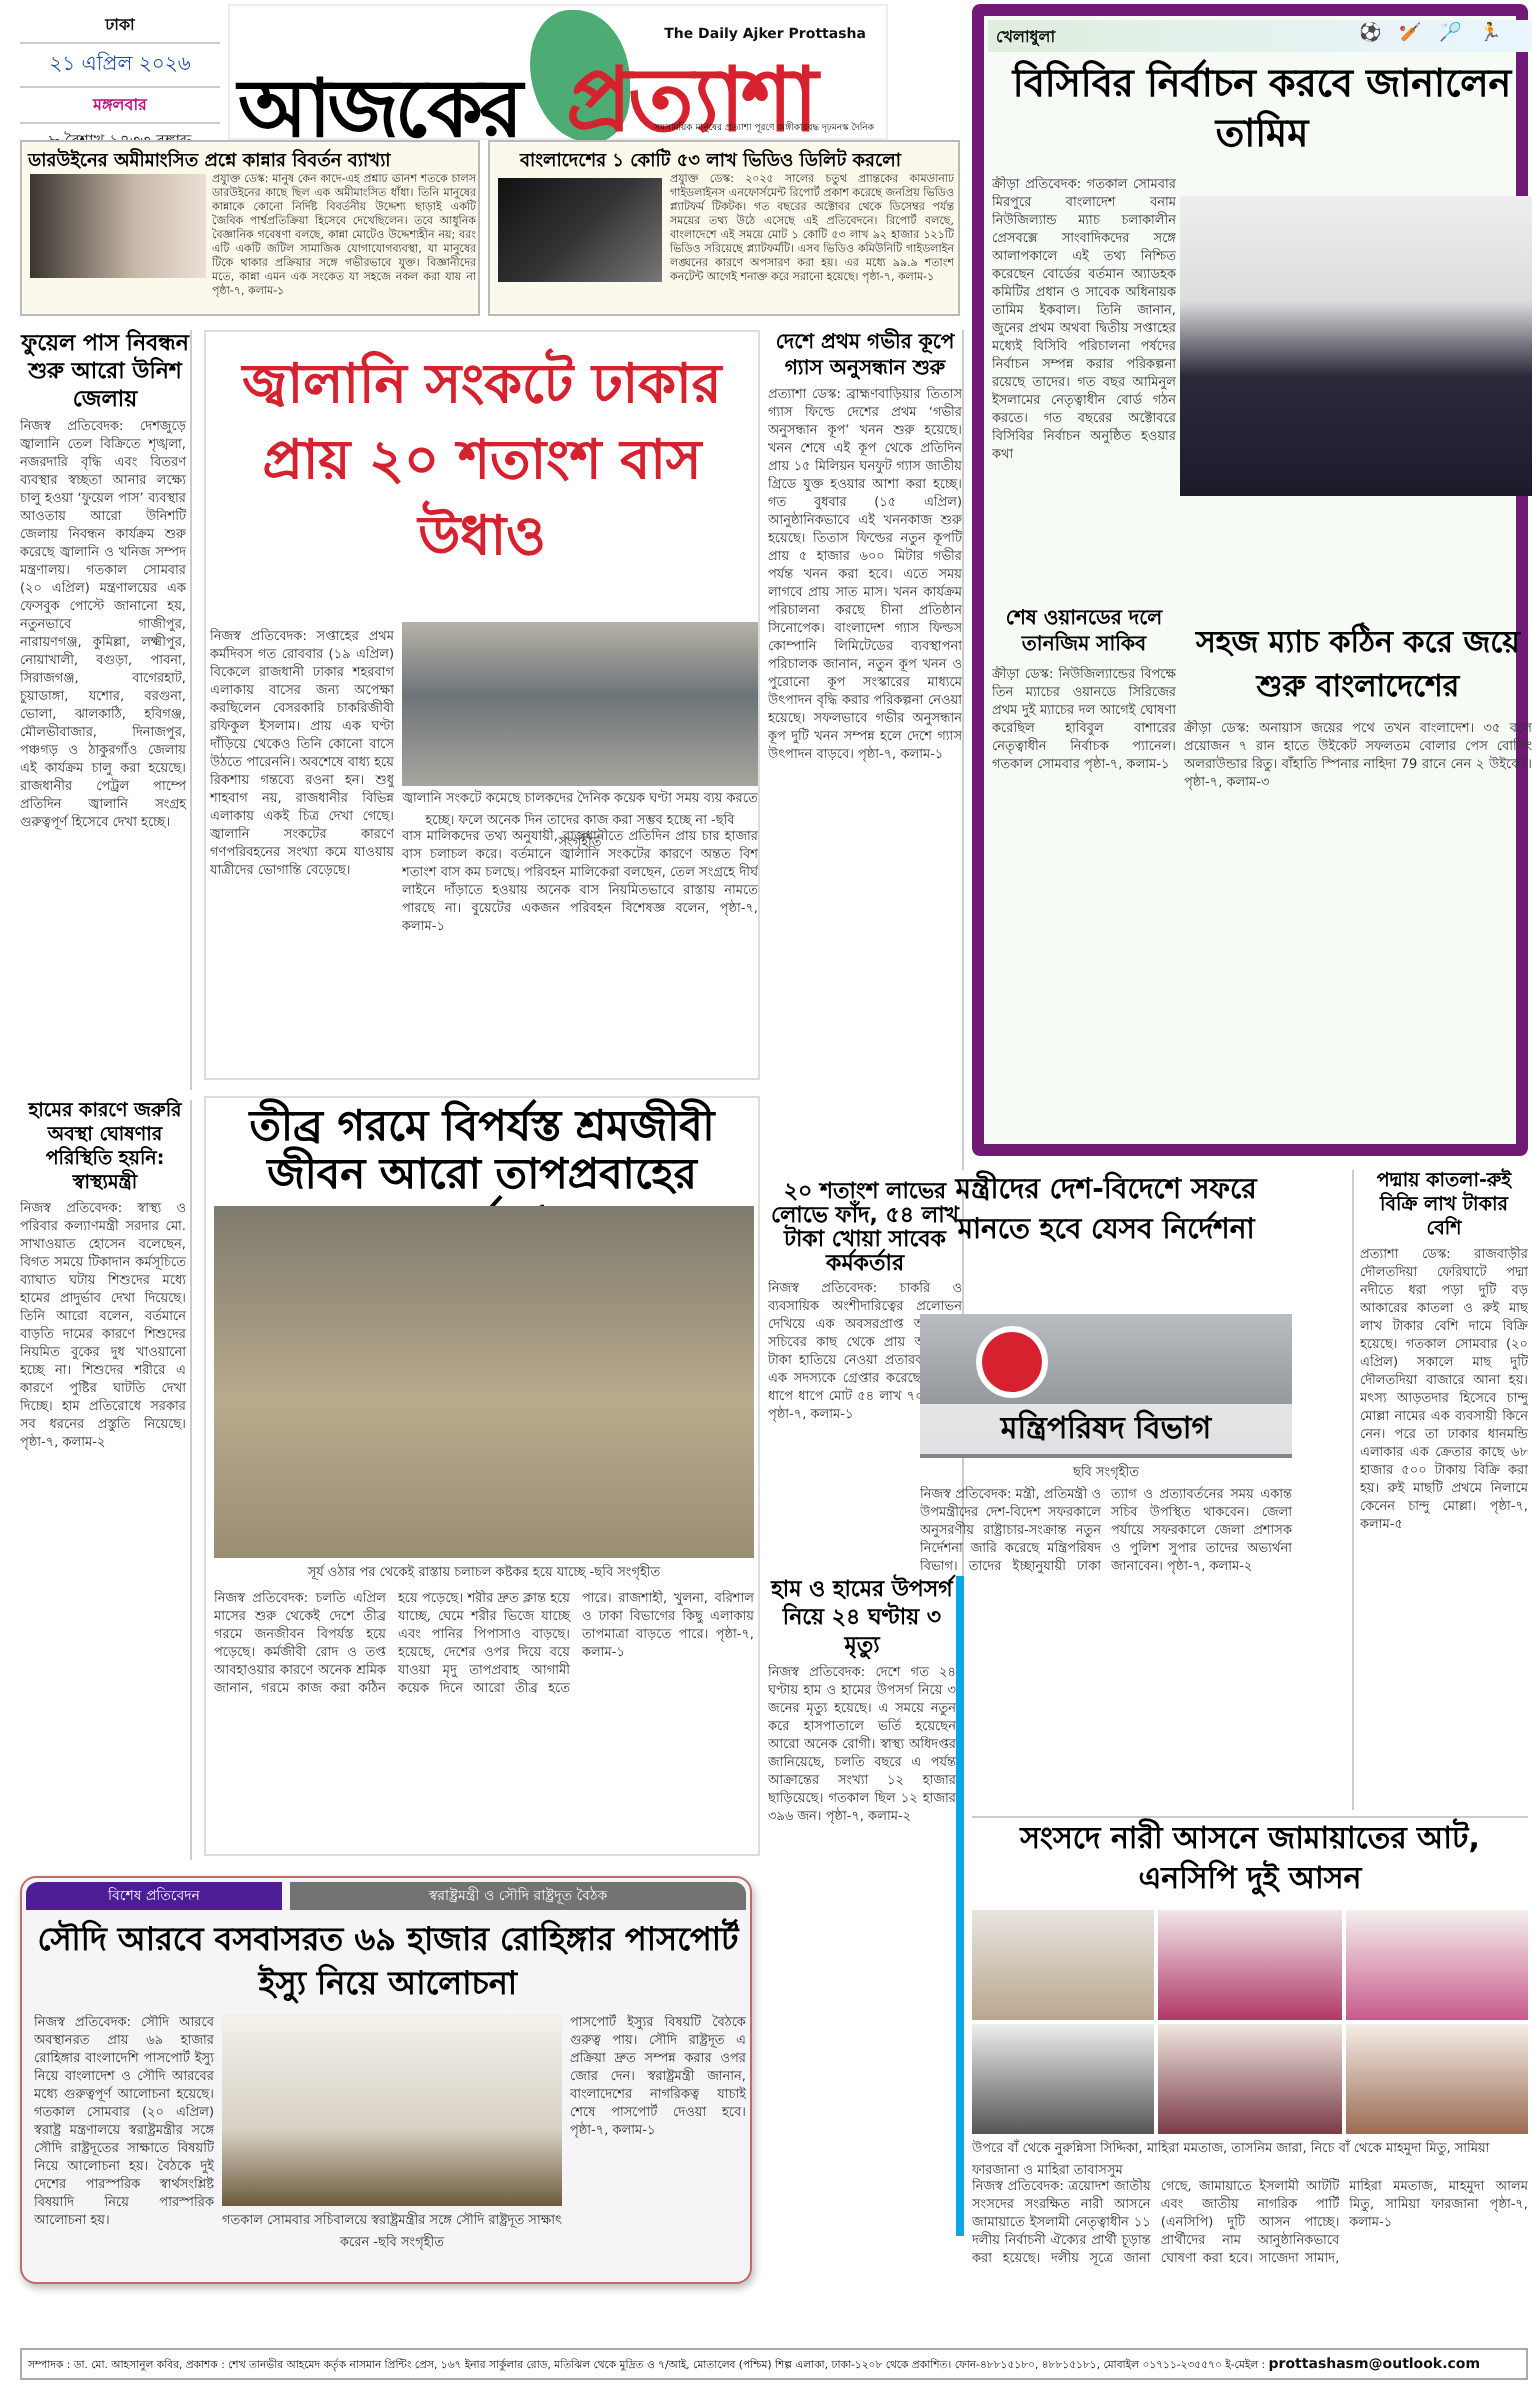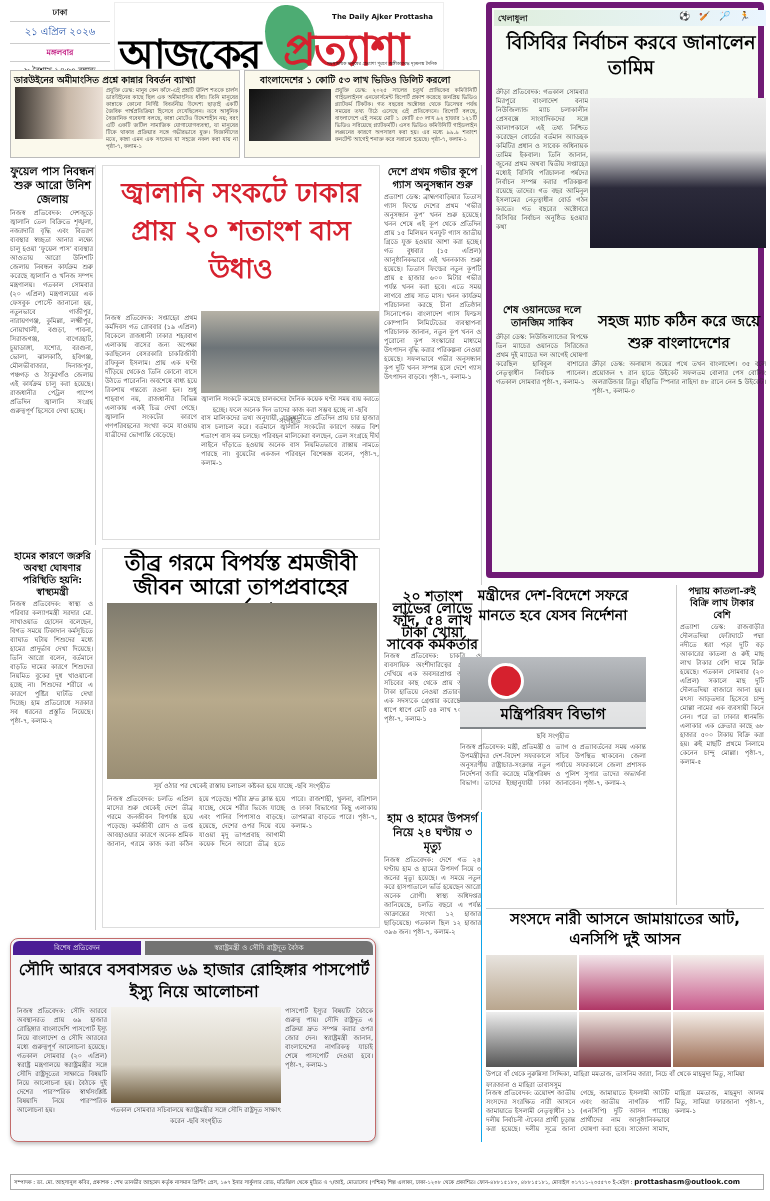--- a/index.html
+++ b/index.html
@@ -79,35 +79,35 @@
 
 <div class="abs sports">
   <div class="abs sports-bar"><span>খেলাধুলা</span></div>
   <div class="abs sports-icons">⚽ 🏏 🏸 🏃</div>
   <div class="abs hd" style="left:6px;top:22px;width:266px;font-size:19px;line-height:25px">বিসিবির নির্বাচন করবে জানালেন তামিম</div>
   <div class="abs tiny" style="left:4px;top:80px;width:92px;height:210px">ক্রীড়া প্রতিবেদক: গতকাল সোমবার মিরপুরে বাংলাদেশ বনাম নিউজিল্যান্ড ম্যাচ চলাকালীন প্রেসবক্সে সাংবাদিকদের সঙ্গে আলাপকালে এই তথ্য নিশ্চিত করেছেন বোর্ডের বর্তমান অ্যাডহক কমিটির প্রধান ও সাবেক অধিনায়ক তামিম ইকবাল। তিনি জানান, জুনের প্রথম অথবা দ্বিতীয় সপ্তাহের মধ্যেই বিসিবি পরিচালনা পর্ষদের নির্বাচন সম্পন্ন করার পরিকল্পনা রয়েছে তাদের। গত বছর আমিনুল ইসলামের নেতৃত্বাধীন বোর্ড গঠন করতে। গত বছরের অক্টোবরে বিসিবির নির্বাচন অনুষ্ঠিত হওয়ার কথা</div>
   <div class="abs" style="left:98px;top:90px;width:176px;height:150px;background:linear-gradient(180deg,#eee 0%,#ddd 35%,#2b2a3a 60%,#1c1b2a)"></div>
   <div class="abs hd" style="left:4px;top:295px;width:92px;font-size:10px;line-height:13px">শেষ ওয়ানডের দলে তানজিম সাকিব</div>
   <div class="abs tiny" style="left:4px;top:325px;width:92px;height:250px">ক্রীড়া ডেস্ক: নিউজিল্যান্ডের বিপক্ষে তিন ম্যাচের ওয়ানডে সিরিজের প্রথম দুই ম্যাচের দল আগেই ঘোষণা করেছিল হাবিবুল বাশারের নেতৃত্বাধীন নির্বাচক প্যানেল। গতকাল সোমবার পৃষ্ঠা-৭, কলাম-১</div>
   <div class="abs hd" style="left:100px;top:302px;width:174px;font-size:15px;line-height:22px">সহজ ম্যাচ কঠিন করে জয়ে শুরু বাংলাদেশের</div>
-  <div class="abs tiny" style="left:100px;top:352px;width:174px;height:220px">ক্রীড়া ডেস্ক: অনায়াস জয়ের পথে তখন বাংলাদেশ। ৩৫ বলে প্রয়োজন ৭ রান হাতে উইকেট সফলতম বোলার পেস বোলিং অলরাউন্ডার রিতু। বাঁহাতি স্পিনার নাহিদা ৪৮ রানে নেন 5 উইকেট। পৃষ্ঠা-৭, কলাম-৩</div>
+  <div class="abs tiny" style="left:100px;top:352px;width:174px;height:220px">ক্রীড়া ডেস্ক: অনায়াস জয়ের পথে তখন বাংলাদেশ। ৩৫ বলে প্রয়োজন ৭ রান হাতে উইকেট সফলতম বোলার পেস বোলিং অলরাউন্ডার রিতু। বাঁহাতি স্পিনার নাহিদা 79 রানে নেন ২ উইকেট। পৃষ্ঠা-৭, কলাম-৩</div>
 </div>
 
 <div class="abs" style="left:102px;top:548px;width:278px;height:380px;border:1px solid #ddd">
   <div class="hd" style="font-size:21px;line-height:24px;padding:2px 4px">তীব্র গরমে বিপর্যস্ত শ্রমজীবী জীবন আরো তাপপ্রবাহের সতর্কতা</div>
   <div class="abs" style="left:4px;top:54px;width:270px;height:176px;background:linear-gradient(180deg,#7f7b6e,#b8aa8c 55%,#9a8e74)"></div>
   <div class="abs cap" style="left:4px;top:232px;width:270px">সূর্য ওঠার পর থেকেই রাস্তায় চলাচল কষ্টকর হয়ে যাচ্ছে -ছবি সংগৃহীত</div>
   <div class="abs tiny" style="left:4px;top:246px;width:270px;height:130px;column-count:3;column-gap:6px">নিজস্ব প্রতিবেদক: চলতি এপ্রিল মাসের শুরু থেকেই দেশে তীব্র গরমে জনজীবন বিপর্যস্ত হয়ে পড়েছে। কর্মজীবী রোদ ও তপ্ত আবহাওয়ার কারণে অনেক শ্রমিক জানান, গরমে কাজ করা কঠিন হয়ে পড়েছে। শরীর দ্রুত ক্লান্ত হয়ে যাচ্ছে, ঘেমে শরীর ভিজে যাচ্ছে এবং পানির পিপাসাও বাড়ছে। হয়েছে, দেশের ওপর দিয়ে বয়ে যাওয়া মৃদু তাপপ্রবাহ আগামী কয়েক দিনে আরো তীব্র হতে পারে। রাজশাহী, খুলনা, বরিশাল ও ঢাকা বিভাগের কিছু এলাকায় তাপমাত্রা বাড়তে পারে। পৃষ্ঠা-৭, কলাম-১</div>
 </div>
 
 <div class="abs" style="left:384px;top:590px;width:98px;height:220px;border-right:1px solid #ccc">
-  <div class="hd" style="font-size:14px;line-height:12px">২০ শতাংশ লাভের লোভে ফাঁদ, ৫৪ লাখ টাকা খোয়া সাবেক কর্মকর্তার</div>
+  <div class="hd" style="font-size:11px;line-height:12px">২০ শতাংশ লাভের লোভে ফাঁদ, ৫৪ লাখ টাকা খোয়া সাবেক কর্মকর্তার</div>
   <div class="tiny" style="height:175px;margin-top:2px">নিজস্ব প্রতিবেদক: চাকরি ও ব্যবসায়িক অংশীদারিত্বের প্রলোভন দেখিয়ে এক অবসরপ্রাপ্ত অতিরিক্ত সচিবের কাছ থেকে প্রায় অর্ধকোটি টাকা হাতিয়ে নেওয়া প্রতারক চক্রের এক সদস্যকে গ্রেপ্তার করেছে পুলিশ। ধাপে ধাপে মোট ৫৪ লাখ ৭০ হাজার পৃষ্ঠা-৭, কলাম-১</div>
 </div>
-<div class="abs" style="left:384px;top:812px;width:98px;height:330px;border-right:1px solid #0ea5e9">
+<div class="abs" style="left:384px;top:788px;width:98px;height:330px;border-right:4px solid #0ea5e9">
   <div class="hd" style="font-size:11px;line-height:14px">হাম ও হামের উপসর্গ নিয়ে ২৪ ঘণ্টায় ৩ মৃত্যু</div>
   <div class="tiny" style="height:270px;margin-top:2px">নিজস্ব প্রতিবেদক: দেশে গত ২৪ ঘণ্টায় হাম ও হামের উপসর্গ নিয়ে ৩ জনের মৃত্যু হয়েছে। এ সময়ে নতুন করে হাসপাতালে ভর্তি হয়েছেন আরো অনেক রোগী। স্বাস্থ্য অধিদপ্তর জানিয়েছে, চলতি বছরে এ পর্যন্ত আক্রান্তের সংখ্যা ১২ হাজার ছাড়িয়েছে। গতকাল ছিল ১২ হাজার ৩৯৬ জন। পৃষ্ঠা-৭, কলাম-২</div>
 </div>
 
 <div class="abs" style="left:460px;top:585px;width:186px;height:320px">
   <div class="hd" style="font-size:14px;line-height:20px">মন্ত্রীদের দেশ-বিদেশে সফরে মানতে হবে যেসব নির্দেশনা</div>
   <div class="abs" style="left:0;top:72px;width:186px;height:72px;background:linear-gradient(180deg,#b9bcc0,#808488)">
     <div class="abs" style="left:28px;top:6px;width:36px;height:36px;border-radius:50%;background:#d6212e;border:3px solid #fff"></div>
     <div class="abs hd" style="left:0;bottom:2px;width:186px;font-size:15px;color:#000;background:rgba(255,255,255,.75)">মন্ত্রিপরিষদ বিভাগ</div>
   </div>

